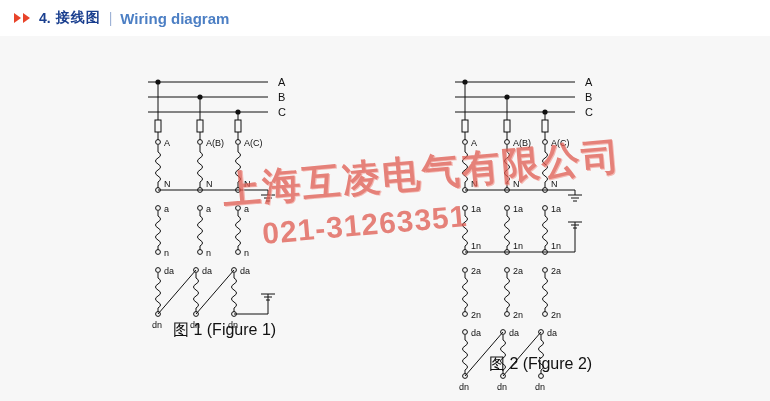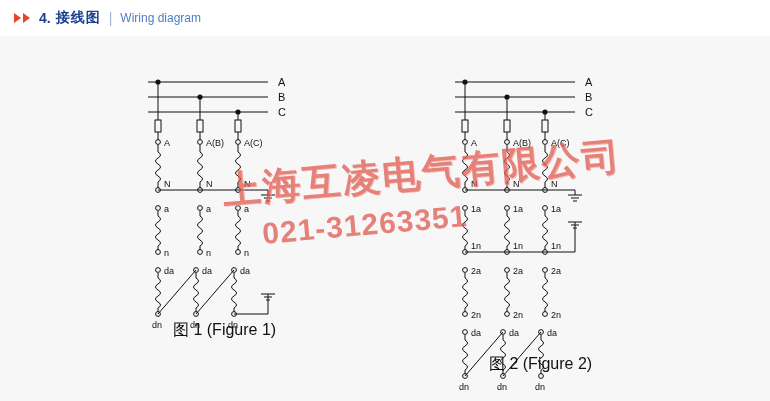--- a/index.html
+++ b/index.html
@@ -56,22 +56,22 @@
     letter-spacing: 1px;
     font-family: Liberation Serif, serif;
   }
   .header-sep {
     color: #9fb3d6;
     font-size: 14px;
     margin: 0 8px;
   }
   .header-en {
     color: #4c7fc4;
-    font-size: 12px;
-    font-weight: normal;
+    font-size: 15px;
+    font-weight: bold;
   }
   
   .canvas {
     position: absolute;
     left: 0;
     top: 36px;
     width: 770px;
     height: 365px;
     background: #f7f7f7;
   }

